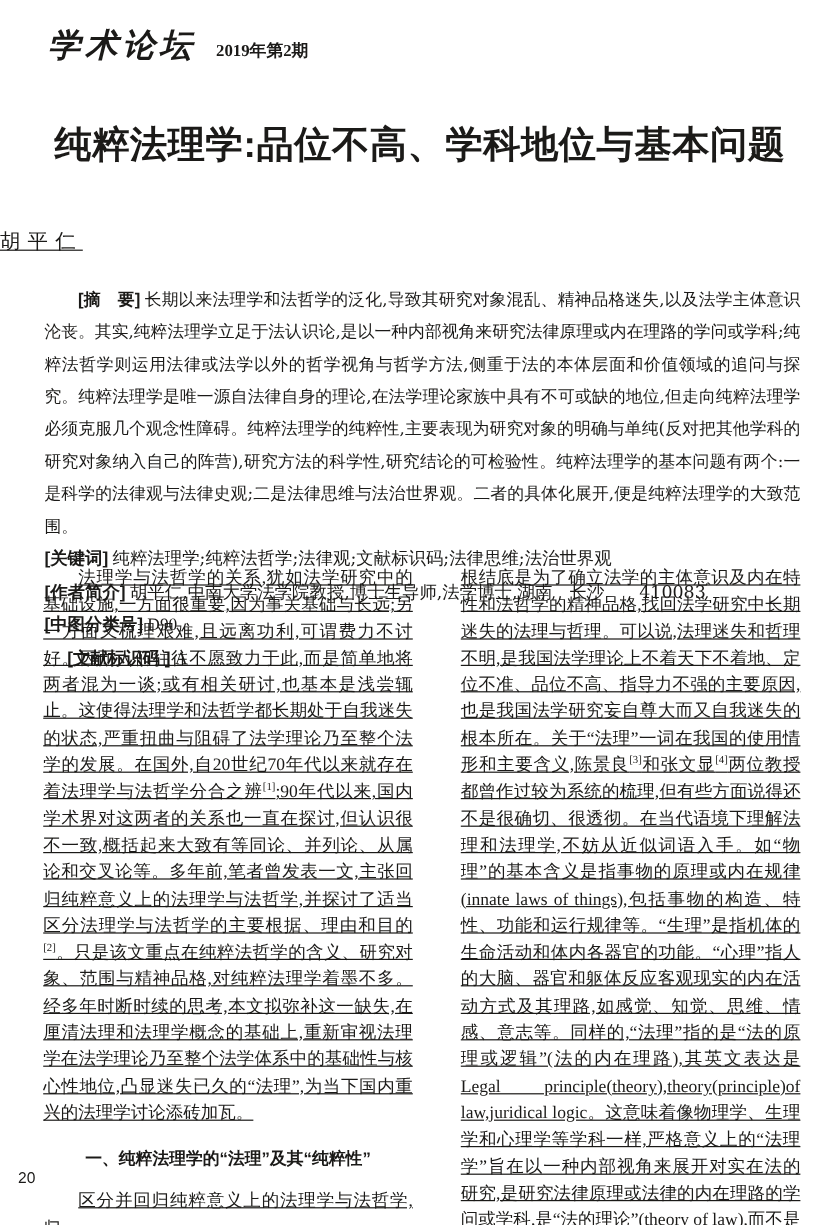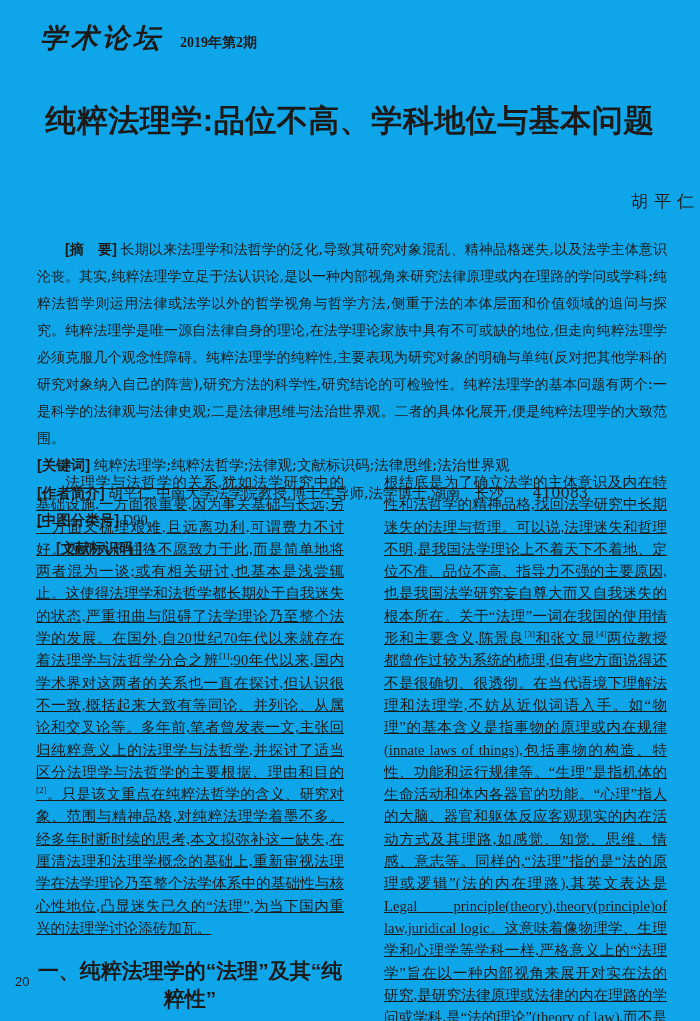--- a/index.html
+++ b/index.html
@@ -1,20 +1,20 @@
 <!DOCTYPE html>
 <html><head>
 <meta charset="utf-8">
 <style>
   html,body { margin:0; padding:0; background:#d8d7d4; }
   .page {
     position:relative;
     width:700px; height:1021px;
     margin:0 auto;
-    background:#0ea5e9;
+    background:#ffffff;
     color:#1b1a18;
     overflow:hidden;
     font-family:"Liberation Serif", serif;
   }
   
   .masthead { position:absolute; left:40px; top:20px; white-space:nowrap; }
   .logo {
     font-family:"DejaVu Serif", serif;
     font-style:italic; font-weight:bold;
     font-size:27px; letter-spacing:4px;
@@ -25,22 +25,23 @@
   }
   
   .title {
     position:absolute; top:100px; left:0; right:0;
     margin:0; text-align:center;
     font-family:"Liberation Sans", sans-serif;
     font-weight:700; font-size:31px; letter-spacing:0.5px;
   }
   .author {
     position:absolute; top:190px; left:0; right:0;
-    text-align:right; font-size:17px; letter-spacing:6px;
+    text-align:left; font-size:17px; letter-spacing:6px;
     font-family:"DejaVu Serif", serif;
+    text-decoration:underline;
   }
   
   .meta { position:absolute; left:37px; right:33px; top:236px; }
   .meta p { margin:0; }
   .abstract {
     font-size:14px; line-height:27px; text-align:justify; text-indent:2em;
   }
   .meta-line { font-size:14.5px; line-height:27.5px; white-space:nowrap; overflow:hidden; }
   .label {
     font-family:"Liberation Sans", sans-serif;
@@ -61,21 +62,21 @@
   .para {
     margin:1px; font-size:14.6px; line-height:22.3px;
     text-align:justify;
     font-family:"Liberation Serif", serif;
     text-decoration:underline;
   }
   .indent { text-indent:2em; }
   sup { font-size:9px; line-height:0; vertical-align:super; }
   .section-heading {
     font-family:"Liberation Sans", sans-serif;
-    font-weight:700; font-size:21px;
+    font-weight:700; font-size:14px;
     text-align:center; margin:18px 0 15px 0;
   }
   
   .page-number {
     position:absolute; left:15px; top:974px;
     font-size:13px; font-family:Liberation Sans, sans-serif;
   }
 </style>
 </head>
 <body>

